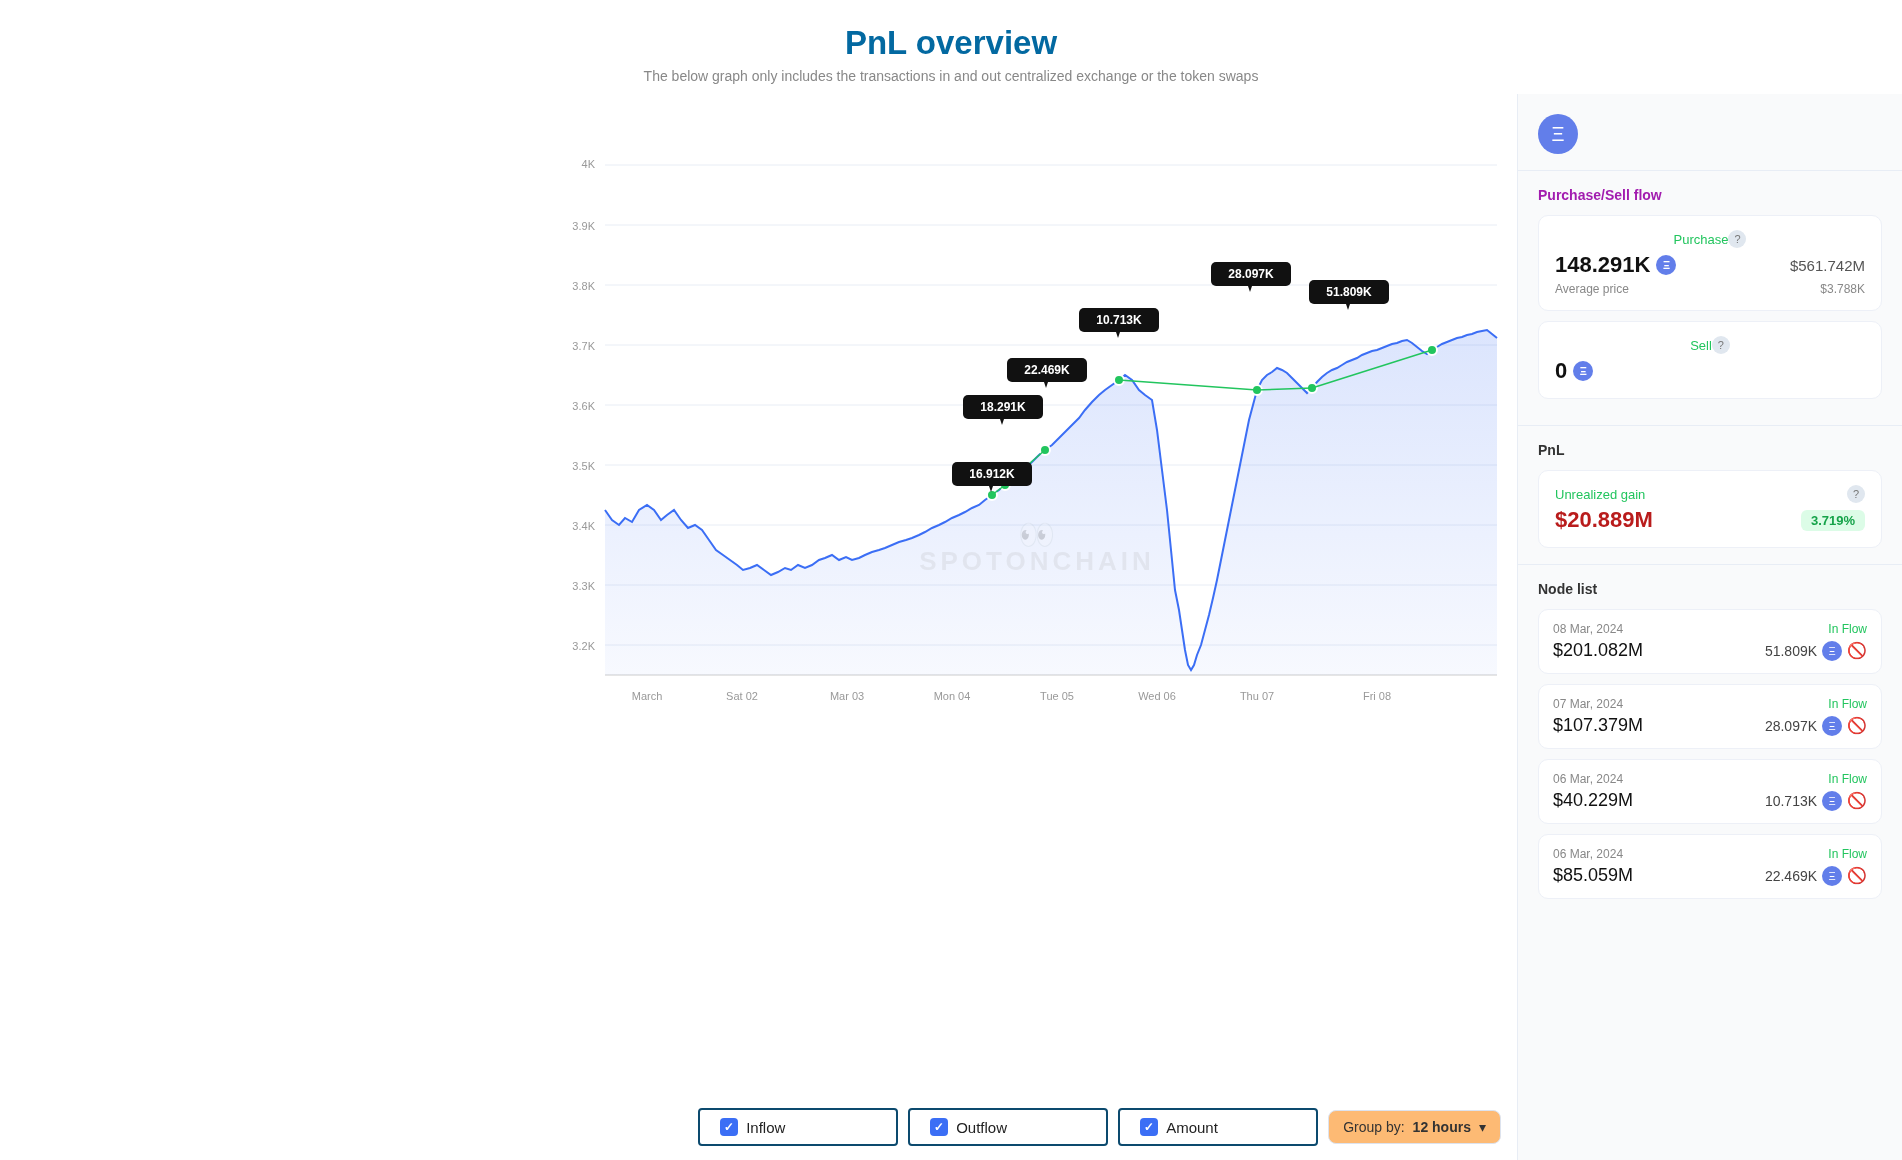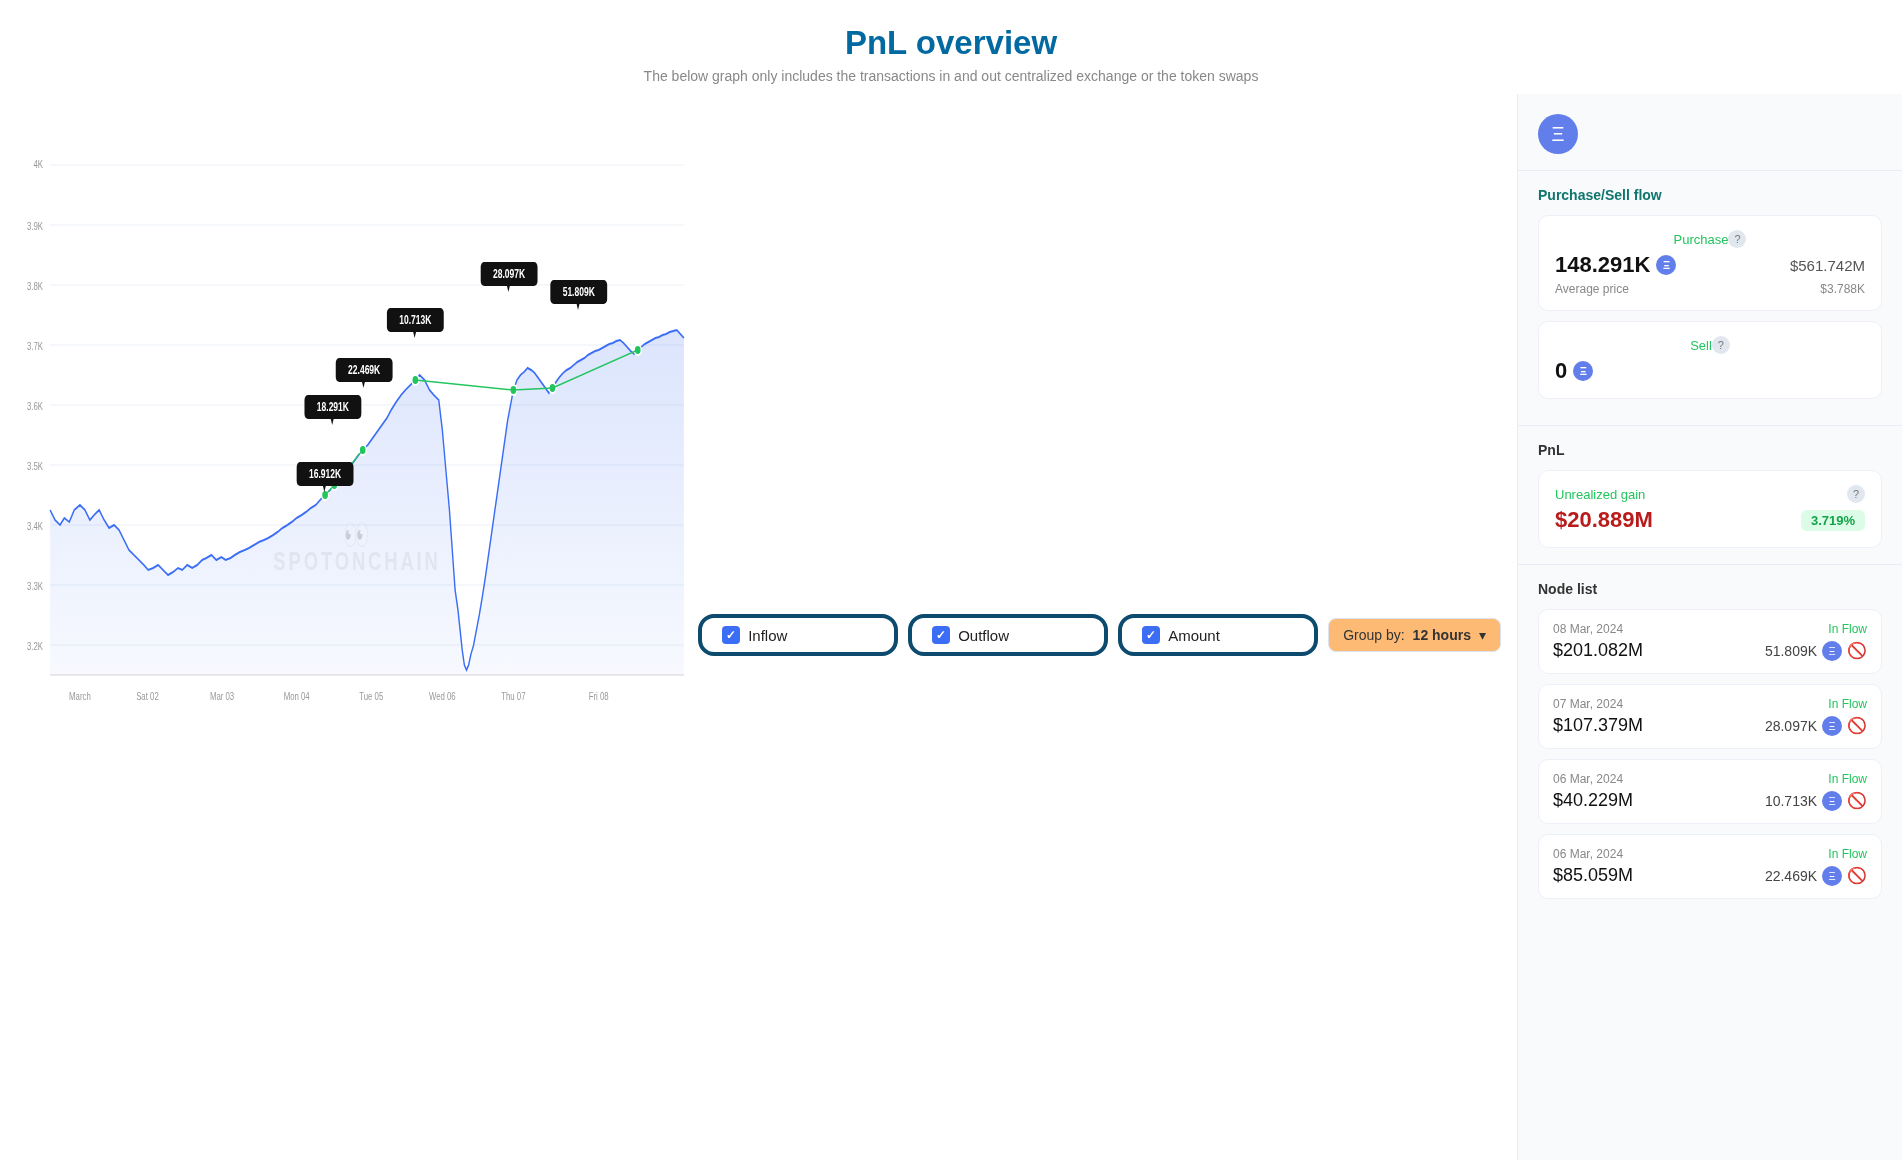--- a/index.html
+++ b/index.html
@@ -30,41 +30,42 @@
       display: flex;
       flex: 1;
       width: 100%;
     }
     
     .chart-area {
       flex: 1;
       padding: 16px 0 0 16px;
       position: relative;
       display: flex;
-      flex-direction: row;
+      flex-direction: column;
+      align-items: flex-end;
     }
     .chart-container {
       flex: 1;
       position: relative;
       overflow: hidden;
     }
     .chart-bottom-bar {
       display: flex;
       align-items: center;
       padding: 14px 16px 14px 0;
       gap: 0;
       background: #fff;
     }
     .legend-item {
       display: flex;
       align-items: center;
       gap: 8px;
       padding: 8px 20px;
-      border: 4px solid #0c4a6e;
-      border-radius: 16px;
+      border: 2px solid #0c4a6e;
+      border-radius: 4px;
       margin-right: 10px;
       cursor: pointer;
       font-size: 15px;
       color: #222;
       background: #fff;
       min-width: 200px;
     }
     .legend-checkbox {
       width: 18px;
       height: 18px;
@@ -123,21 +124,21 @@
       color: #fff;
       font-size: 20px;
     }
     .sidebar-section {
       padding: 16px 20px;
       border-bottom: 1px solid #e8edf5;
     }
     .section-title {
       font-size: 14px;
       font-weight: 600;
-      color: #0f766e;
+      color: #a21caf;
       margin-bottom: 12px;
     }
     .flow-block {
       background: #fff;
       border-radius: 10px;
       padding: 14px 16px;
       margin-bottom: 10px;
       border: 1px solid #edf0f7;
     }
     .flow-label {

